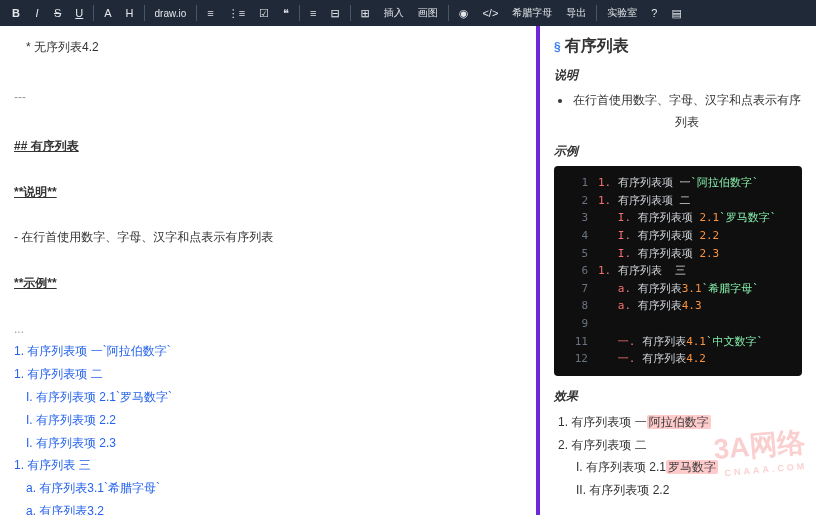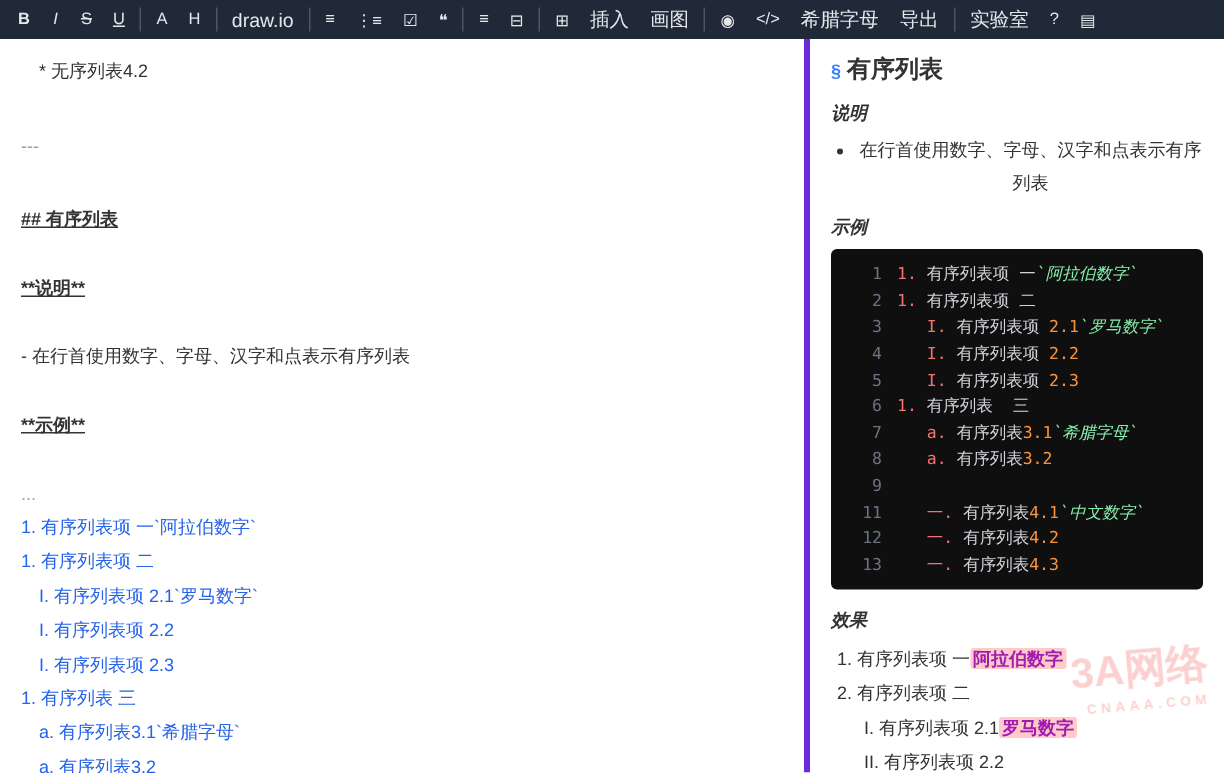--- a/index.html
+++ b/index.html
@@ -1,44 +1,44 @@
 <!DOCTYPE html>
 <html><head>
 <meta charset="utf-8">
 <style>
 * { margin: 0; padding: 0; box-sizing: border-box; }
 body { font-family: -apple-system, BlinkMacSystemFont, "Segoe UI", Arial, sans-serif; font-size: 12px; background: #fff; color: #333; width: 816px; height: 515px; overflow: hidden; position: relative; }
 .toolbar { background: #1f2937; height: 26px; display: flex; align-items: center; padding: 0 6px; gap: 2px; }
 .toolbar-btn { color: #e5e7eb; font-size: 11px; padding: 3px 6px; cursor: pointer; display: inline-flex; align-items: center; justify-content: center; min-width: 18px; }
 .toolbar-sep { width: 1px; height: 16px; background: #4b5563; margin: 0 2px; }
-.toolbar-text { font-size: 13px; }
+.toolbar-text { font-size: 10px; }
 .main { display: flex; height: calc(100% - 26px); }
 .editor { width: 540px; padding: 10px 14px; overflow-y: auto; border-right: 4px solid #6d28d9; font-size: 12px; line-height: 1.9; }
 .editor .indent1 { padding-left: 12px; }
 .editor .blue { color: #2563eb; }
 .editor .bold { font-weight: 600; text-decoration: underline; }
 .editor .gray { color: #9ca3af; }
 .editor .hr { color: #999; margin: 4px 0; }
 .preview { flex: 1; padding: 10px 14px; overflow-y: auto; font-size: 12px; }
 .preview h2 { font-size: 16px; font-weight: 700; margin-bottom: 10px; display: flex; align-items: center; gap: 4px; }
 .anchor-sym { color: #3b82f6; font-size: 12px; }
 .preview .subhead { font-weight: 700; margin: 8px 0 6px; font-style: italic; }
 .preview ul { list-style: disc; padding-left: 18px; margin-bottom: 10px; }
 .preview ul li { line-height: 1.8; text-align: center; }
 .codeblock { background: #0f0f0f; color: #d1d5db; border-radius: 4px; padding: 8px 10px; font-family: Consolas, Monaco, monospace; font-size: 11px; line-height: 1.6; margin: 6px 0 12px; }
 .code-line { display: flex; }
 .lineno { color: #6b7280; width: 24px; text-align: right; margin-right: 10px; flex-shrink: 0; }
 .code-txt { white-space: pre; }
 .c-red { color: #f87171; }
-.c-green { color: #86efac; font-style: italic; }
+.c-green { color: #86efac; }
 .c-orange { color: #fb923c; }
 .result-list { line-height: 1.9; padding-left: 4px; }
 .result-list .r1 { padding-left: 0; }
 .result-list .r2 { padding-left: 18px; }
-.result-item .hl { background: #fecaca; color: #a21caf; padding: 0 2px; border-radius: 2px; font-weight: bold; }
+.result-item .hl { background: #fecaca; color: #404040; padding: 0 2px; border-radius: 2px; }
 .watermark { position: absolute; right: 10px; bottom: 40px; opacity: 0.25; font-size: 28px; font-weight: 900; color: #ef4444; transform: rotate(-5deg); pointer-events: none; }
 .watermark .sub { font-size: 9px; letter-spacing: 3px; display: block; text-align: right; }
 ::-webkit-scrollbar { width: 8px; }
 ::-webkit-scrollbar-thumb { background: #cbd5e1; border-radius: 4px; }
 </style>
 </head>
 <body>
 
 <div class="toolbar">
   <span class="toolbar-btn" style="font-weight:bold">B</span>
@@ -135,36 +135,32 @@
         <div class="code-line">
           <span class="lineno">6</span>
           <span class="code-txt"><span class="c-red">1. </span>有序列表  三</span>
         </div>
         <div class="code-line">
           <span class="lineno">7</span>
           <span class="code-txt"><span class="c-red">   a. </span>有序列表<span class="c-orange">3.1</span><span class="c-green">`希腊字母`</span></span>
         </div>
         <div class="code-line">
           <span class="lineno">8</span>
-          <span class="code-txt"><span class="c-red">   a. </span>有序列表<span class="c-orange">3.2</span></span>
+          <span class="code-txt"><span class="c-red">   a. </span>有序列表<span class="c-orange">4.3</span></span>
         </div>
         <div class="code-line">
           <span class="lineno">9</span>
         </div>
         <div class="code-line">
           <span class="lineno">11</span>
           <span class="code-txt"><span class="c-red">   一. </span>有序列表<span class="c-orange">4.1</span><span class="c-green">`中文数字`</span></span>
         </div>
         <div class="code-line">
           <span class="lineno">12</span>
           <span class="code-txt"><span class="c-red">   一. </span>有序列表<span class="c-orange">4.2</span></span>
-        </div>
-        <div class="code-line">
-          <span class="lineno">13</span>
-          <span class="code-txt"><span class="c-red">   一. </span>有序列表<span class="c-orange">4.3</span></span>
         </div>
       </div>
     <div class="subhead">效果</div>
     <div class="result-list" id="result-list">
         <div class="result-item r1">1. 有序列表项 一<span class="hl">阿拉伯数字</span></div>
         <div class="result-item r1">2. 有序列表项 二</div>
         <div class="result-item r2">I. 有序列表项 2.1<span class="hl">罗马数字</span></div>
         <div class="result-item r2">II. 有序列表项 2.2</div>
       </div>
   </div>

